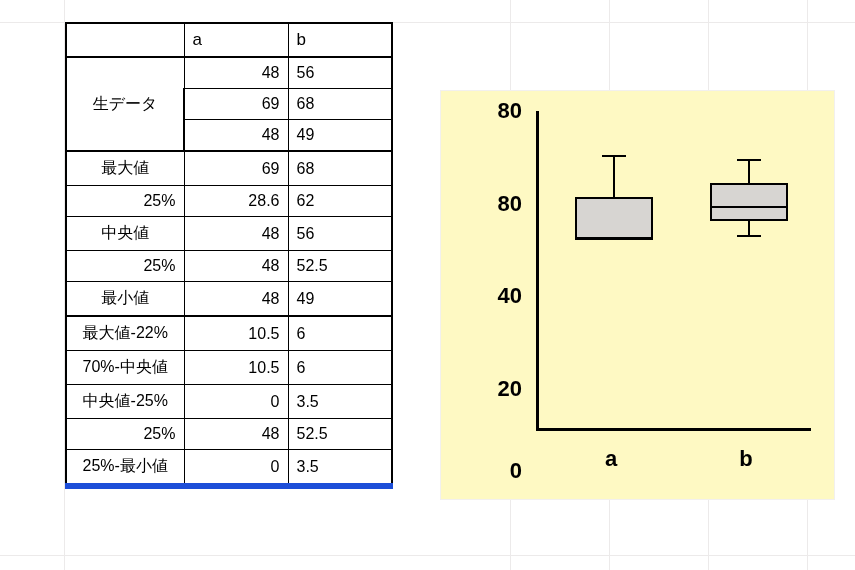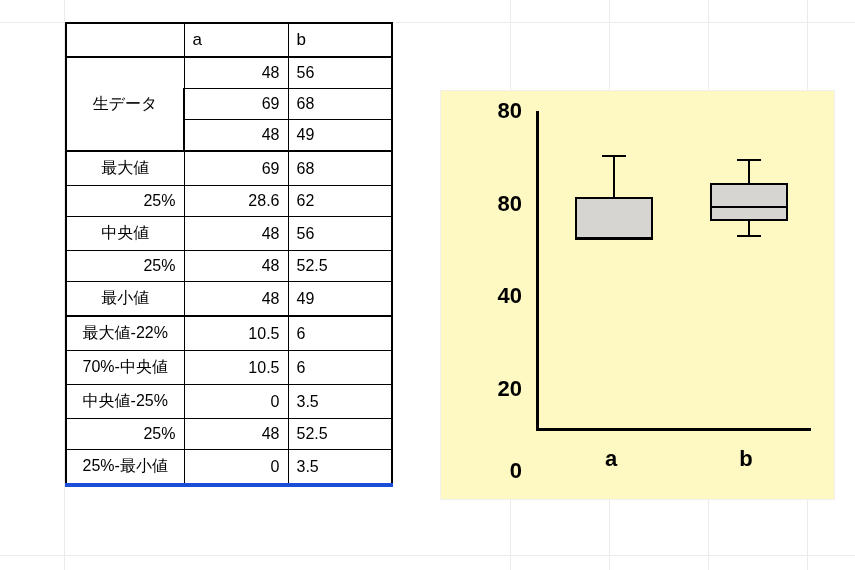--- a/index.html
+++ b/index.html
@@ -39,21 +39,21 @@
   .tbl .c0 { width: 118px; }
   .tbl .c1 { width: 104px; text-align: right; }
   .tbl .c2 { width: 104px; text-align: left; }
   .tbl .hdr td { font-size: 17px; text-align: left; }
   .tbl .lbl { text-align: center; }
   .tbl .lbl-right { text-align: right; }
   .tbl .lbl-center { text-align: center; }
   
   .tbl .sec-top td { border-top: 2px solid #000; }
   .tbl tr.first td { border-top: 2px solid #000; }
-  .tbl tr.last  td { border-bottom: 4px solid #1d4ed8; }
+  .tbl tr.last  td { border-bottom: 6px solid #1d4ed8; }
   .tbl td:first-child { border-left: 2px solid #000; }
   .tbl td:last-child  { border-right: 2px solid #000; }
 
   
   .chart-panel {
     position: absolute;
     left: 440px; top: 90px;
     width: 395px; height: 410px;
     background: #fef9c3;
     border: 1px solid #f2f0ee;

